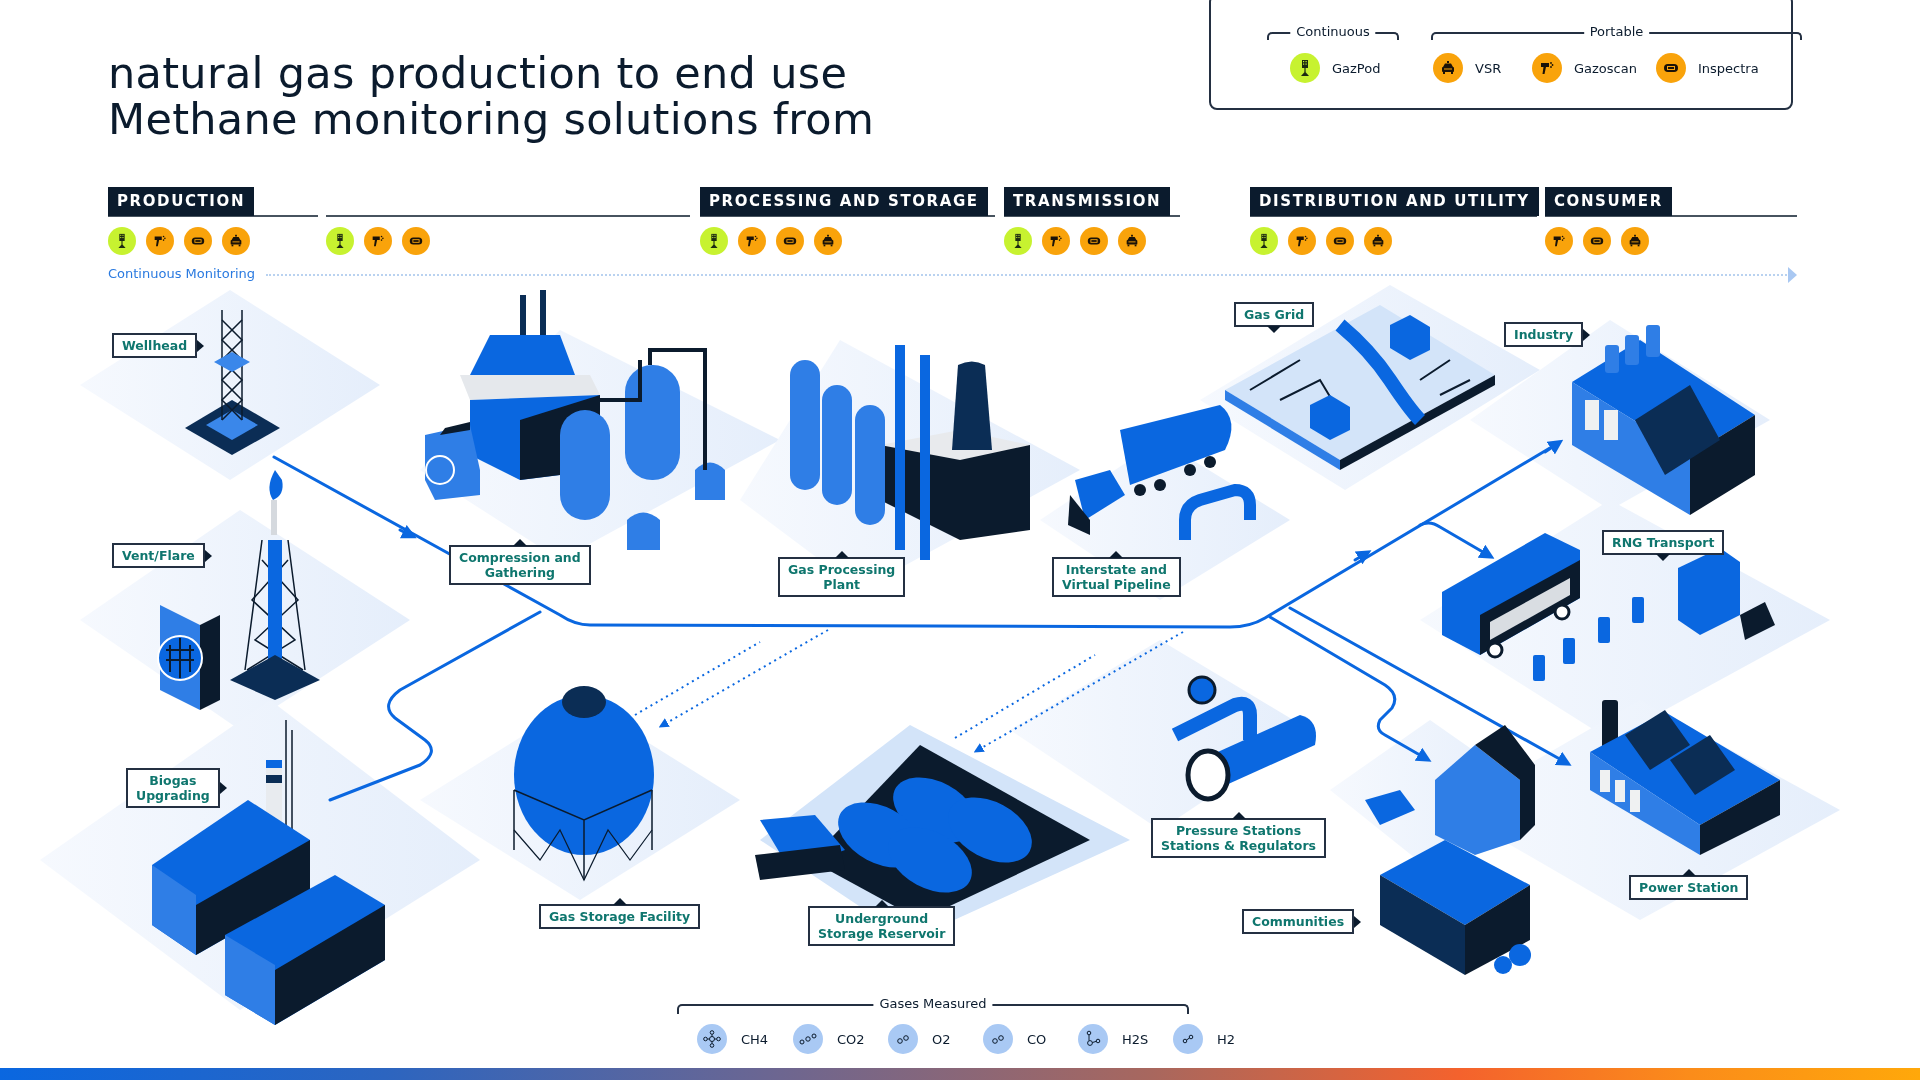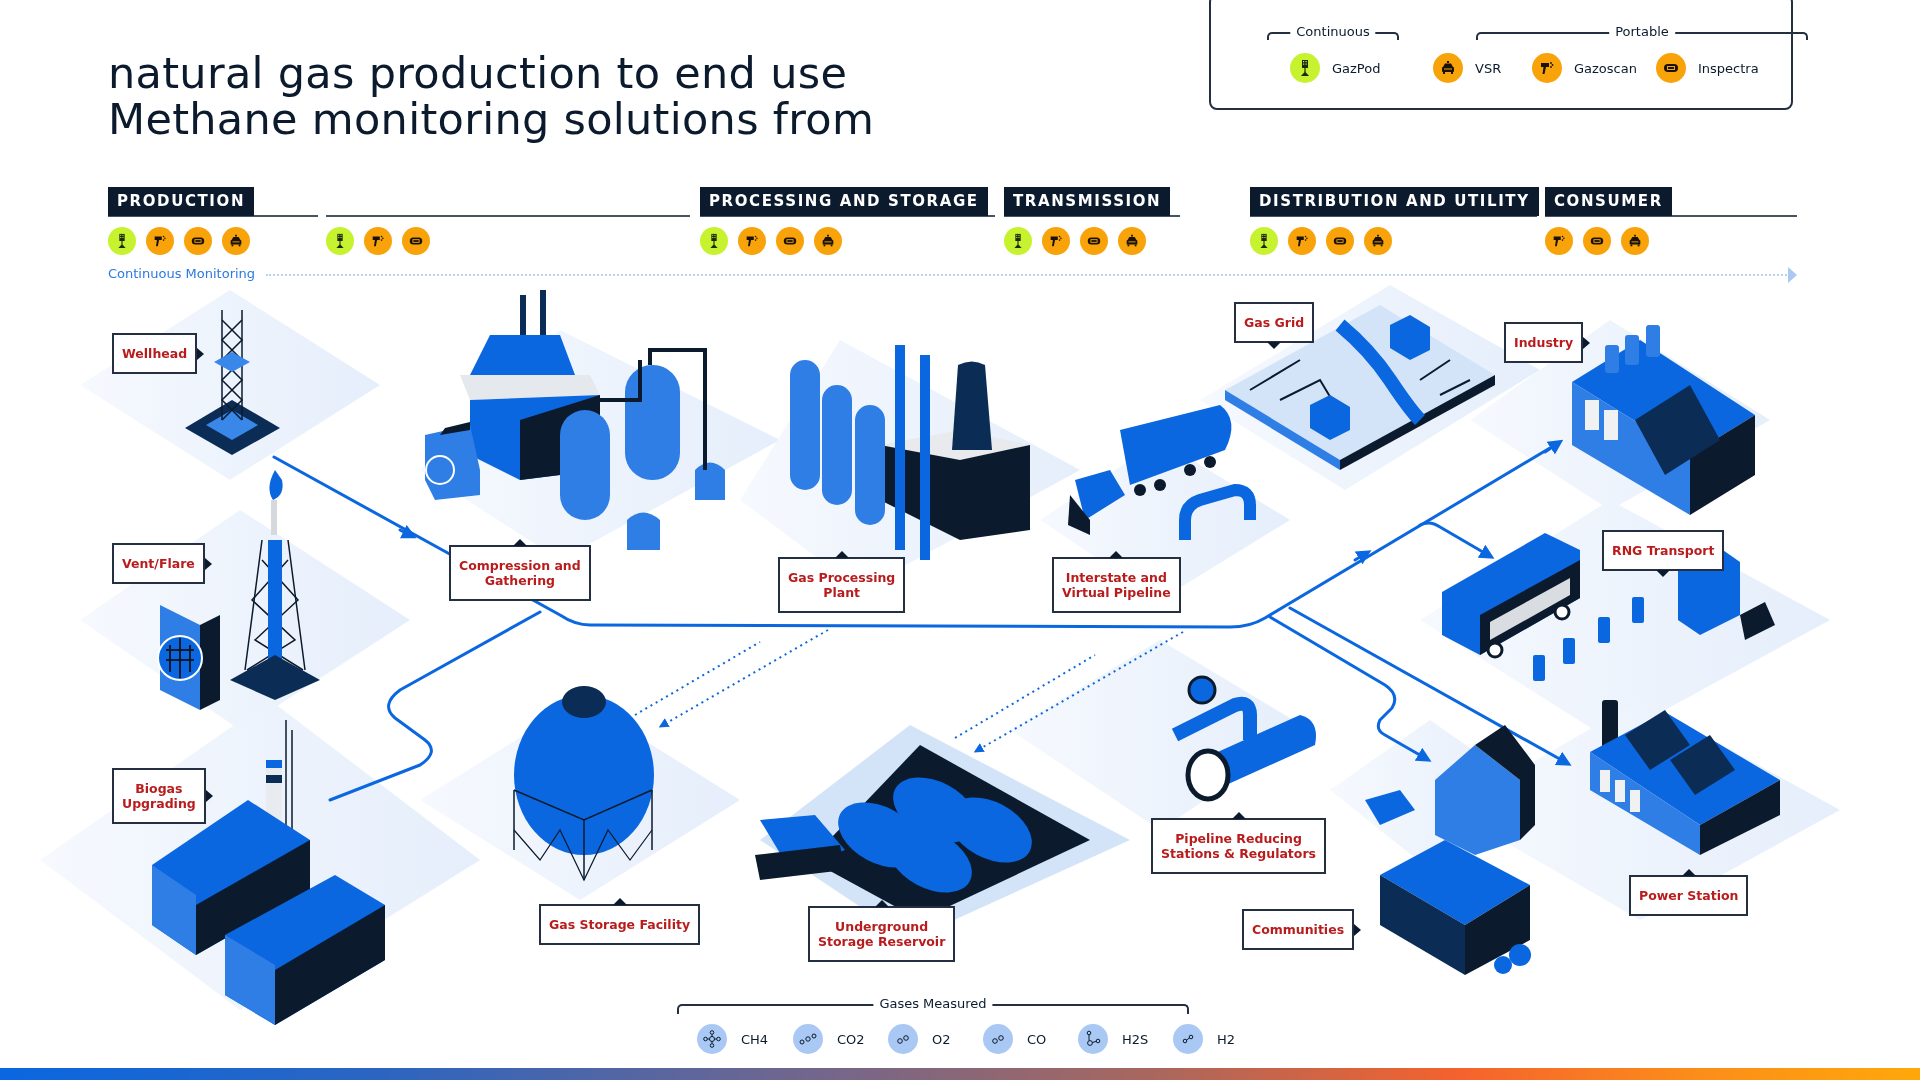--- a/index.html
+++ b/index.html
@@ -21,21 +21,21 @@
   .stage .tag{position:absolute;left:0;top:0;height:29px;background:#0b1b2d;color:#fff;font-weight:bold;font-size:15px;letter-spacing:1.6px;line-height:29px;padding:0 9px;box-sizing:border-box;white-space:nowrap;}
   .stage .rule{position:absolute;left:0;bottom:-1px;height:2px;background:#47535f;}
   .icons{position:absolute;top:227px;display:flex;gap:10px;}
   .icons .dev{width:28px;height:28px;}
   .icons .dev svg{width:16px;height:16px;}
   .cm-label{left:108px;top:266px;font-size:13px;color:#2a7ae0;}
   .cm-line{left:266px;top:274px;width:1524px;border-top:2px dotted #b9d2f0;}
   .cm-arrow{left:1788px;top:267px;width:0;height:0;border-top:8px solid transparent;border-bottom:8px solid transparent;border-left:9px solid #a9c8f2;}
   
   svg.scene{position:absolute;left:0;top:0;}
-  .lbl{position:absolute;background:#fff;border:2px solid #243042;box-sizing:border-box;font-weight:bold;font-size:12.5px;line-height:15px;text-align:center;padding:11px 8px;color:#b91c1c;white-space:nowrap;}
+  .lbl{position:absolute;background:#fff;border:2px solid #243042;box-sizing:border-box;font-weight:bold;font-size:12.5px;line-height:15px;text-align:center;padding:3px 8px;color:#0f766e;white-space:nowrap;}
   .lbl.p-right::after{content:"";position:absolute;right:-9px;top:50%;transform:translateY(-50%);border-top:6px solid transparent;border-bottom:6px solid transparent;border-left:7px solid #0b1b2d;}
   .lbl.p-top::before{content:"";position:absolute;top:-8px;left:50%;transform:translateX(-50%);border-left:7px solid transparent;border-right:7px solid transparent;border-bottom:7px solid #0b1b2d;}
   .lbl.p-bottom::after{content:"";position:absolute;bottom:-8px;left:50%;transform:translateX(-50%);border-left:7px solid transparent;border-right:7px solid transparent;border-top:7px solid #0b1b2d;}
   
   .gases{left:677px;top:1004px;width:512px;height:10px;border:2px solid #243042;border-bottom:none;border-radius:5px 5px 0 0;box-sizing:border-box;}
   .gases .bracket-label{font-size:13px;}
   .gas{position:absolute;top:1024px;display:flex;align-items:center;gap:14px;font-size:13px;}
   .gas .mol{width:30px;height:30px;border-radius:50%;background:#a9c9f4;display:flex;align-items:center;justify-content:center;}
   .gas .mol svg{width:20px;height:20px;}
   .bottom-bar{left:0;top:1068px;width:1920px;height:12px;background:linear-gradient(90deg,#0a67e0 0%,#2c65c0 20%,#6b6692 40%,#a8675e 60%,#f4622d 76%,#fb8c1a 88%,#ffa80a 100%);}
@@ -45,21 +45,21 @@
 
 <h1 class="abs title">
   <span>natural gas production to end use</span>
   <span>Methane monitoring solutions from</span>
 </h1>
 
 <div class="abs legend">
   <div class="bracket" style="left:56px;top:36px;width:132px;">
     <span class="bracket-label">Continuous</span>
   </div>
-  <div class="bracket" style="left:220px;top:36px;width:332px;margin-left:45px;">
+  <div class="bracket" style="left:220px;top:36px;width:371px;">
     <span class="bracket-label">Portable</span>
   </div>
   <div class="leg-item" style="left:79px;top:57px;">
     <span class="dev green">
         <svg viewBox="0 0 18 18">
           <rect x="6" y="1" width="6" height="8" fill="#1c2a12"></rect>
           <rect x="7" y="2" width="1.2" height="1.2" fill="#c7f230"></rect>
           <rect x="9.5" y="2" width="1.2" height="1.2" fill="#c7f230"></rect>
           <rect x="7" y="4.5" width="1.2" height="1.2" fill="#c7f230"></rect>
           <rect x="9.5" y="4.5" width="1.2" height="1.2" fill="#c7f230"></rect>
@@ -543,30 +543,30 @@
     <path d="M1625 735 L1665 710 L1690 745 L1650 770 Z" fill="#0b2d55"></path>
     <path d="M1670 760 L1710 735 L1735 770 L1695 795 Z" fill="#0b2d55"></path>
     <rect x="1600" y="770" width="10" height="22" fill="#eff1f2"></rect>
       <rect x="1615" y="780" width="10" height="22" fill="#eff1f2"></rect>
       <rect x="1630" y="790" width="10" height="22" fill="#eff1f2"></rect>
   </g>
 </svg>
 
 <div class="lbl p-right" style="left:112px;top:333px;"><span>Wellhead</span></div>
 <div class="lbl p-right" style="left:112px;top:543px;"><span>Vent/Flare</span></div>
-<div class="lbl p-right" style="left:112px;top:768px;text-align:center;"><span>Biogas</span><br><span>Upgrading</span></div>
+<div class="lbl p-right" style="left:126px;top:768px;text-align:center;"><span>Biogas</span><br><span>Upgrading</span></div>
 <div class="lbl p-top" style="left:449px;top:545px;"><span>Compression and</span><br><span>Gathering</span></div>
 <div class="lbl p-top" style="left:778px;top:557px;"><span>Gas Processing</span><br><span>Plant</span></div>
 <div class="lbl p-top" style="left:1052px;top:557px;"><span>Interstate and</span><br><span>Virtual Pipeline</span></div>
 <div class="lbl p-top" style="left:539px;top:904px;"><span>Gas Storage Facility</span></div>
 <div class="lbl p-top" style="left:808px;top:906px;"><span>Underground</span><br><span>Storage Reservoir</span></div>
 <div class="lbl p-bottom" style="left:1234px;top:302px;"><span>Gas Grid</span></div>
 <div class="lbl p-right" style="left:1504px;top:322px;"><span>Industry</span></div>
 <div class="lbl p-bottom" style="left:1602px;top:530px;text-align:center;"><span>RNG Transport</span></div>
-<div class="lbl p-top" style="left:1151px;top:818px;"><span>Pipeline Reducing</span><br><span>Stations &amp; Regulators</span></div>
+<div class="lbl p-top" style="left:1151px;top:818px;"><span>Pressure Stations</span><br><span>Stations &amp; Regulators</span></div>
 <div class="lbl p-right" style="left:1242px;top:909px;"><span>Communities</span></div>
 <div class="lbl p-top" style="left:1629px;top:875px;"><span>Power Station</span></div>
 
 <div class="abs gases">
   <span class="bracket-label">Gases Measured</span>
 </div>
 <div id="gas-row">
     <div class="gas" style="left: 697px;">
       <span class="mol">
         <svg viewBox="0 0 20 20">

